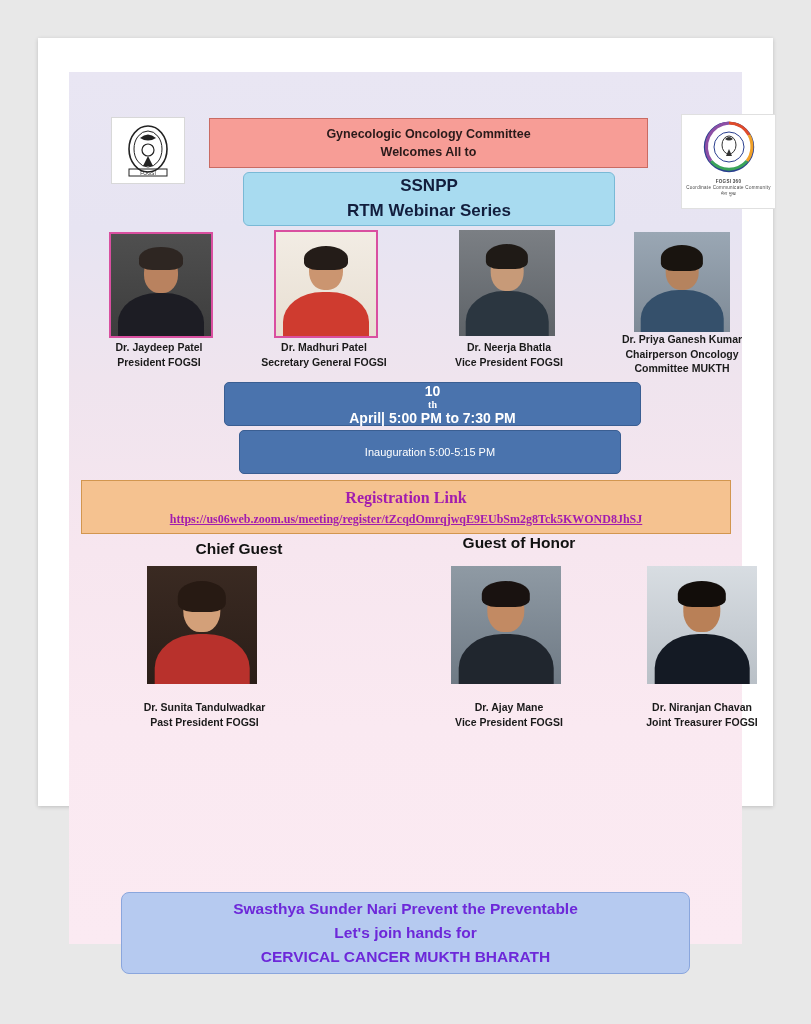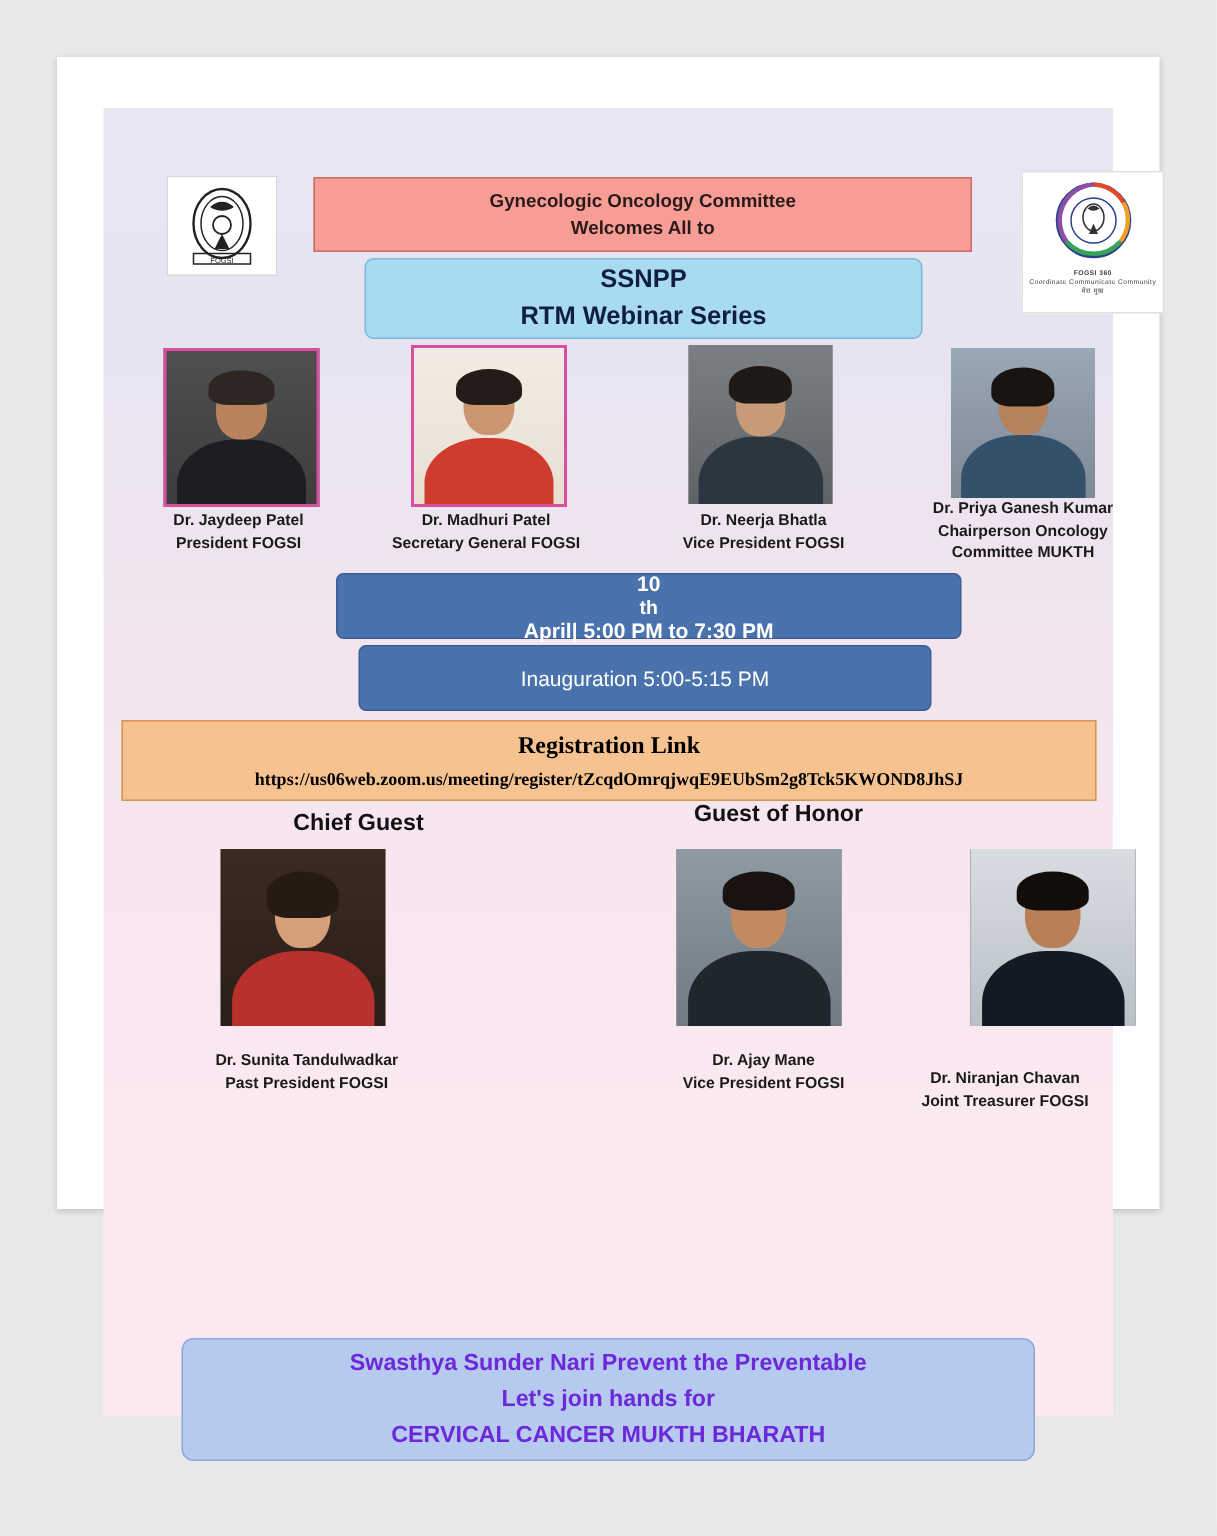--- a/index.html
+++ b/index.html
@@ -129,43 +129,43 @@
     border-radius: 5px;
     display: flex;
     align-items: center;
     justify-content: center;
     color: #ffffff;
     font-weight: bold;
   }
   #date-band {
     left: 155px; top: 310px; width: 415px; height: 42px; font-size: 14px; flex-direction: column;
   }
-  #date-band sup { font-size: 13px; }
+  #date-band sup { font-size: 10px; font-family: Liberation Serif, serif; }
   #inaug-band {
-    left: 170px; top: 358px; width: 380px; height: 42px; font-size: 14px; font-weight: normal; text-align: center;
+    left: 170px; top: 358px; width: 380px; height: 42px; font-size: 11px; font-weight: normal; text-align: center;
   }
 
   .reg-band {
     position: absolute;
     left: 12px;
     top: 408px;
     width: 648px;
     height: 52px;
     background: #f5c290;
     border: 1px solid #d2964f;
     display: flex;
     flex-direction: column;
     align-items: center;
     justify-content: center;
     font-family: "Liberation Serif", serif;
-    color: #000000;
+    color: #a21caf;
     line-height: 1.5;
   }
   .reg-band .reg-title { font-size: 16px; font-weight: bold; }
-  .reg-band .reg-url { font-size: 12px; font-weight: bold; }
+  .reg-band .reg-url { font-size: 12px; font-weight: bold; text-decoration: underline; }
 
   .section-title {
     position: absolute;
     font-size: 15.5px;
     font-weight: bold;
     color: #111;
     text-align: center;
   }
 
   .bottom-band {
@@ -364,21 +364,21 @@
     </div>
 
     <div class="photo" style="left:578px; top:494px; width:110px; height:118px;">
       <div class="por">
         <div class="bg" style="background:linear-gradient(180deg,#d8dde2 0%,#b9c0c7 100%)"></div>
         <div class="body" style="background:#141a24;"></div>
         <div class="head" style="top:16%; background:#b98057;"></div>
         <div class="hair" style="background:#120d0a; height:22%;"></div>
       </div>
     </div>
-    <div class="cap" style="left:521px; top:628px; width:160px;margin-top:12px;">
+    <div class="cap" style="left:553px; top:628px; width:160px;">
       <div>Dr. Niranjan Chavan</div>
       <div>Joint Treasurer FOGSI</div>
     </div>
 
     <div class="bottom-band">
       <span>Swasthya Sunder Nari Prevent the Preventable</span>
       <span>Let's join hands for</span>
       <span>CERVICAL CANCER MUKTH BHARATH</span>
     </div>
 

